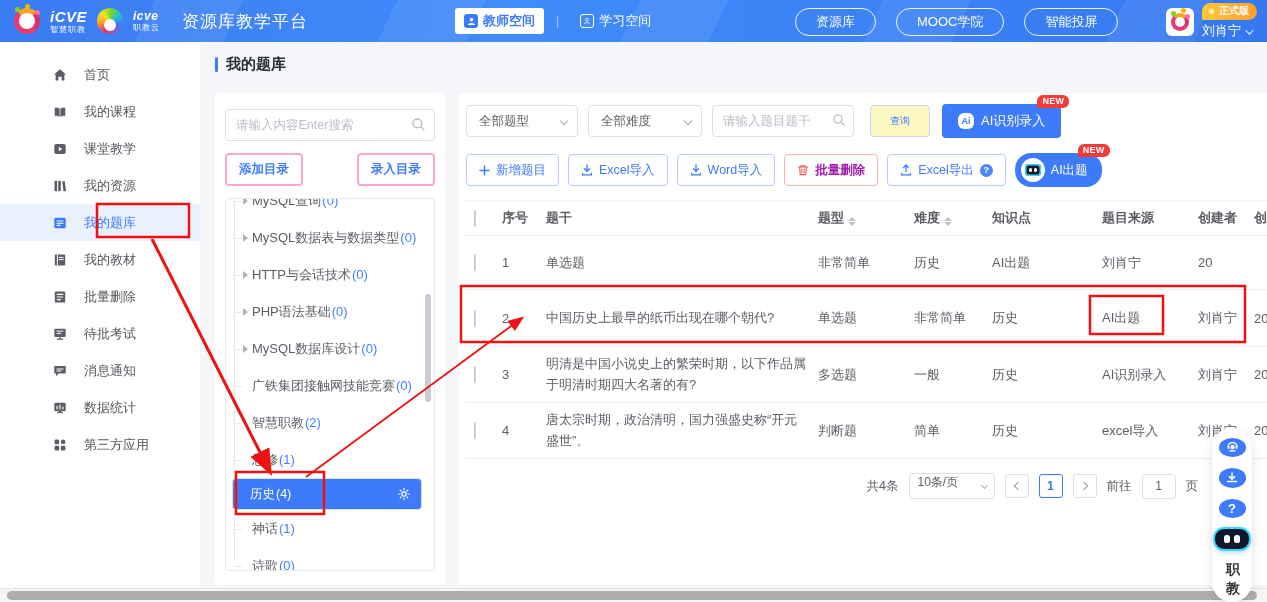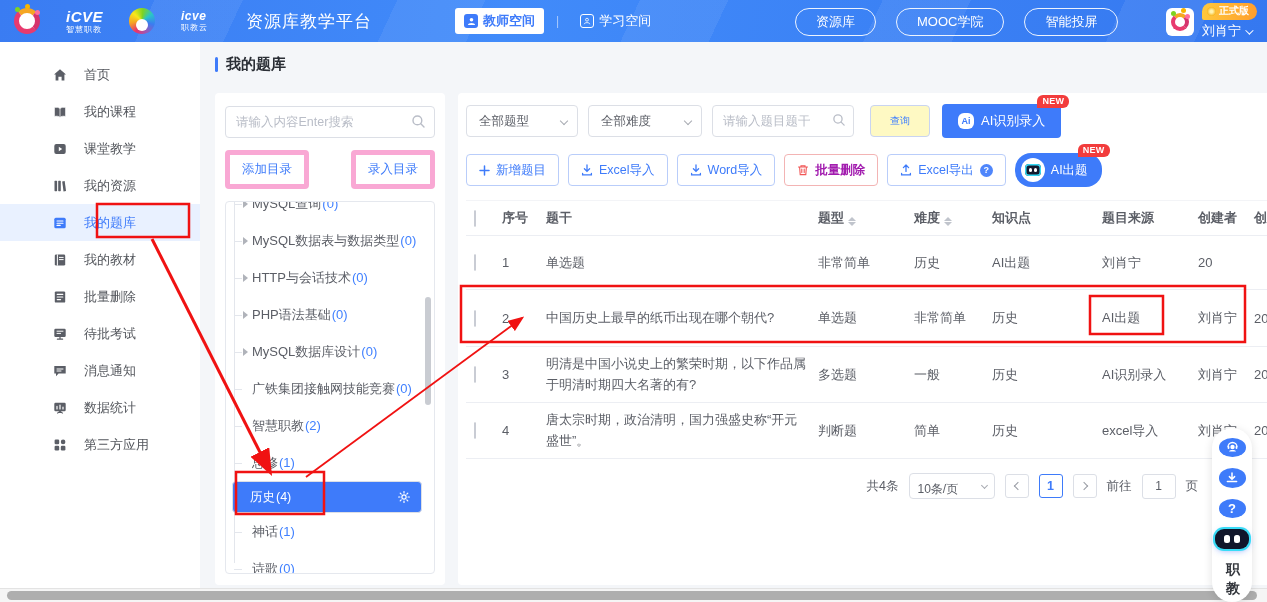--- a/index.html
+++ b/index.html
@@ -6,21 +6,21 @@
   html,body { background:#dcdfe4; }
   body { font-family:"Liberation Sans","DejaVu Sans",sans-serif; }
   .screen { position:relative; width:1267px; height:602px; background:#f4f6f9; overflow:hidden; }
 
   
   .topbar { position:absolute; left:0; top:0; width:1267px; height:42px; z-index:30;
     background:linear-gradient(100deg,#3a7cf2 0%,#418bfa 40%,#3578f0 100%);
     display:flex; align-items:center; }
   .topbar::after { content:""; position:absolute; inset:0;
     background:repeating-linear-gradient(115deg,transparent 0 140px,rgba(255,255,255,.07) 140px 220px); pointer-events:none; }
-  .brand-wrap { display:flex; align-items:center; gap:26px; margin-left:14px; z-index:2; }
+  .brand-wrap { display:flex; align-items:center; gap:10px; margin-left:14px; z-index:2; }
   .swirl { width:26px; height:26px; border-radius:50%; position:relative;
     border:5px solid #e83a6e; border-top-color:#f5a623; border-left-color:#e83a6e; border-right-color:#d6336c; background:#fff; }
   .swirl i { position:absolute; width:5px; height:5px; border-radius:50%; }
   .swirl i:nth-child(1){ background:#7ed321; left:-4px; top:-6px; }
   .swirl i:nth-child(2){ background:#f8b500; left:6px; top:-9px; }
   .swirl i:nth-child(3){ background:#ff6e9c; right:-5px; top:-3px; }
   .fan { width:26px; height:26px; border-radius:50%;
     background:conic-gradient(from 210deg,#e8336d,#f5a623,#f8e71c,#7ed321,#29c5c9,#3a7cf2,#9b59b6,#e8336d);
     position:relative; }
   .fan::after{ content:""; position:absolute; left:7px; top:11px; width:12px; height:12px; border-radius:50%; background:#fff; }
@@ -69,22 +69,22 @@
   .page-title b { font-size:15px; color:#2b2f36; }
 
   .card { position:absolute; background:#fff; border-radius:4px; }
   .tree-card { left:15px; top:51px; width:230px; height:492px; padding:10px; display:flex; flex-direction:column;justify-content:center; }
   .search-box { position:relative; height:32px; margin-top:2px; }
   .search-box input { width:100%; height:32px; border:1px solid #dcdfe6; border-radius:4px; padding:0 28px 0 10px;
     font-size:12.5px; color:#606266; outline:none; font-family:inherit; }
   .search-box input::placeholder { color:#b9bdc7; }
   .search-box .mag { position:absolute; right:9px; top:8px; }
   .dir-btn-row { display:flex; justify-content:space-between; margin-top:12px; }
-  .ghost-btn { border:5px solid #f9a8d4; background:#fff; color:#3e7bfa; font-size:12.5px; border-radius:4px;
-    padding:6px 12px; cursor:pointer; font-family:inherit; }
+  .ghost-btn { border:2px solid #f9a8d4; background:#fff; color:#3e7bfa; font-size:12.5px; border-radius:4px;
+    padding:6px 12px; cursor:pointer; font-family:inherit;font-weight:bold; }
   .tree-box { position:relative; margin-top:12px; height:373px; border:1px solid #e5e8ee; border-radius:4px; overflow:hidden; }
   .tree-list { margin-top:-17px; position:relative; }
   .tree-guide { position:absolute; left:8px; top:0; bottom:24px; width:1px; background:#e3e6ec; }
   .titem { position:relative; height:37px; display:flex; align-items:center; padding-left:26px; font-size:13px;
     color:#5b5e66; cursor:pointer; white-space:nowrap; }
   .titem::before { content:""; position:absolute; left:8px; top:50%; width:8px; height:1px; background:#e3e6ec; }
   .titem .tri { position:absolute; left:17px; top:50%; transform:translateY(-50%); width:0; height:0;
     border-left:5px solid #b0b3ba; border-top:4px solid transparent; border-bottom:4px solid transparent; }
   .titem .cnt { color:#4080ff; margin-left:1px; }
   .titem.sel { background:#3e7bfa; color:#fff; border-radius:4px; margin:0 12px 0 6px; padding:0 10px 0 17px; }
@@ -139,21 +139,21 @@
   .cb { width:14px; height:14px; border:1px solid #c9ccd4; border-radius:2px; background:#fff; margin-left:8px; cursor:pointer; }
   .sorters { display:inline-flex; flex-direction:column; gap:1px; margin-left:4px; vertical-align:1px; }
   .sorters i { width:0; height:0; border-left:4px solid transparent; border-right:4px solid transparent; display:block; }
   .sorters .up { border-bottom:4px solid #c0c4cc; }
   .sorters .dn { border-top:4px solid #c0c4cc; }
 
   
   .pager { display:flex; align-items:center; justify-content:flex-end; gap:10px; margin-top:14px; padding-right:152px;
     font-size:12.5px; color:#5b5e66; }
   .psize { position:relative; width:86px; height:26px; border:1px solid #dcdfe6; border-radius:4px; display:flex;
-    align-items:flex-end; padding:0 20px 0 8px; font-size:12px; color:#5b5e66; cursor:pointer; }
+    align-items:flex-start; padding:0 20px 0 8px; font-size:12px; color:#5b5e66; cursor:pointer; }
   .psize .car { position:absolute; right:7px; top:9px; width:5px; height:5px; border-right:1.2px solid #a8abb2;
     border-bottom:1.2px solid #a8abb2; transform:rotate(45deg); }
   .pbtn { width:24px; height:24px; border:1px solid #dcdfe6; border-radius:3px; background:#fff; display:flex;
     align-items:center; justify-content:center; cursor:pointer; }
   .pbtn.cur { border-color:#3e7bfa; color:#3e7bfa; font-weight:bold; font-size:12.5px; }
   .chev { width:6px; height:6px; border-right:1.4px solid #989ba3; border-bottom:1.4px solid #989ba3; display:inline-block; }
   .chev.l { transform:rotate(135deg); margin-left:2px; }
   .chev.r { transform:rotate(-45deg); margin-right:2px; }
   .goto-input { width:34px; height:25px; border:1px solid #dcdfe6; border-radius:3px; text-align:center; font-size:12px;
     color:#5b5e66; outline:none; font-family:inherit; }

